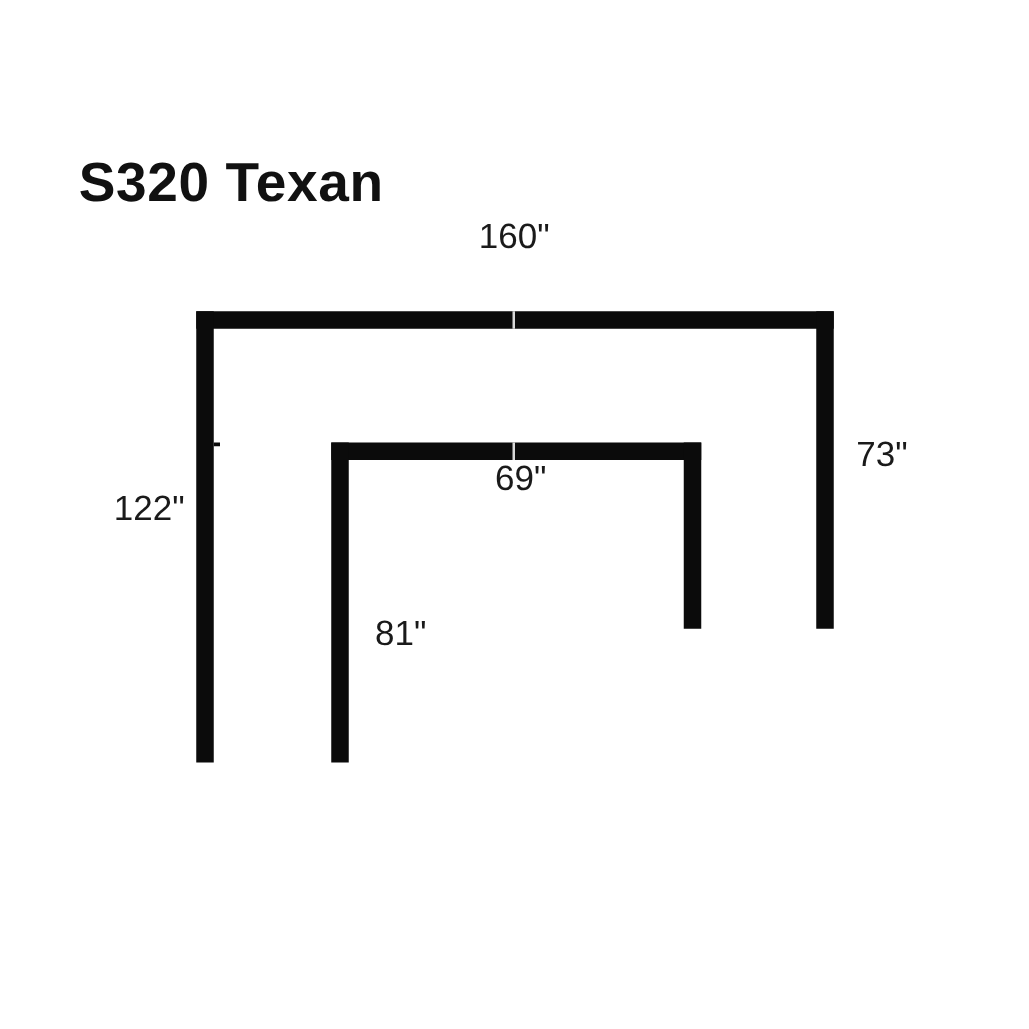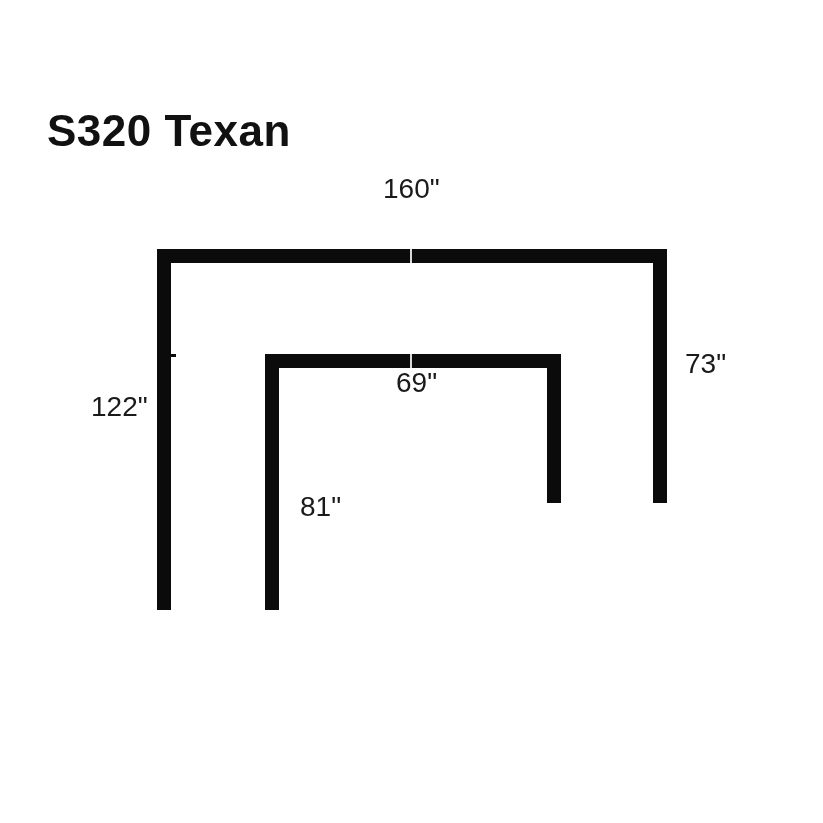--- a/index.html
+++ b/index.html
@@ -12,21 +12,21 @@
     width: 823px;
     height: 823px;
     background: #ffffff;
     overflow: hidden;
     font-family: "Liberation Sans", sans-serif;
   }
   .title {
     position: absolute;
     left: 47px;
     top: 109px;
-    margin: 0;
+    margin: 16px;
     font-size: 44px;
     font-weight: 700;
     line-height: 1;
     letter-spacing: 0.5px;
     color: #111111;
     white-space: nowrap;
   }
   .bar {
     position: absolute;
     background: #0b0b0b;

